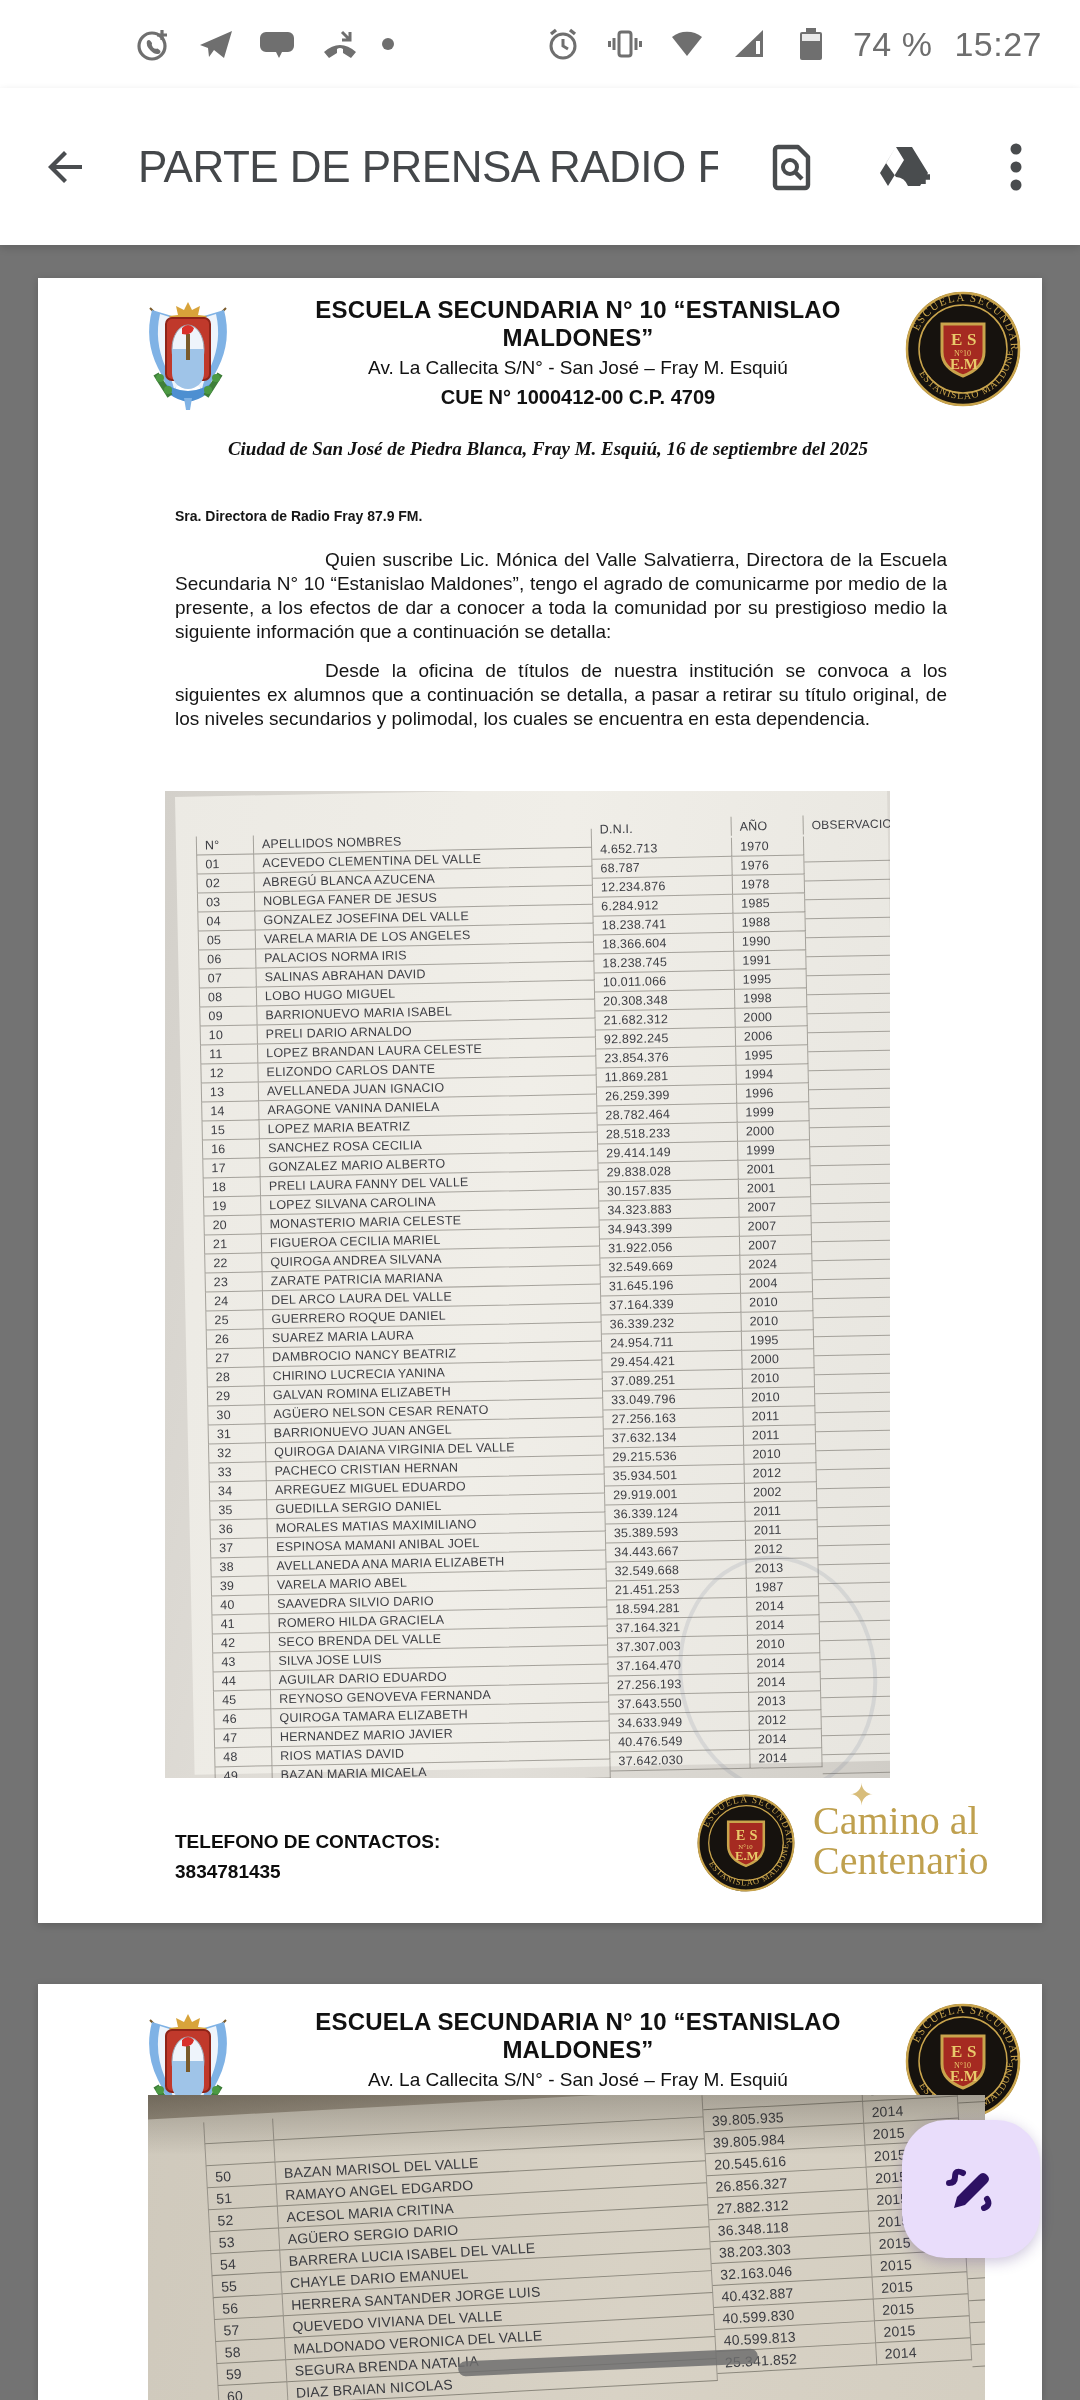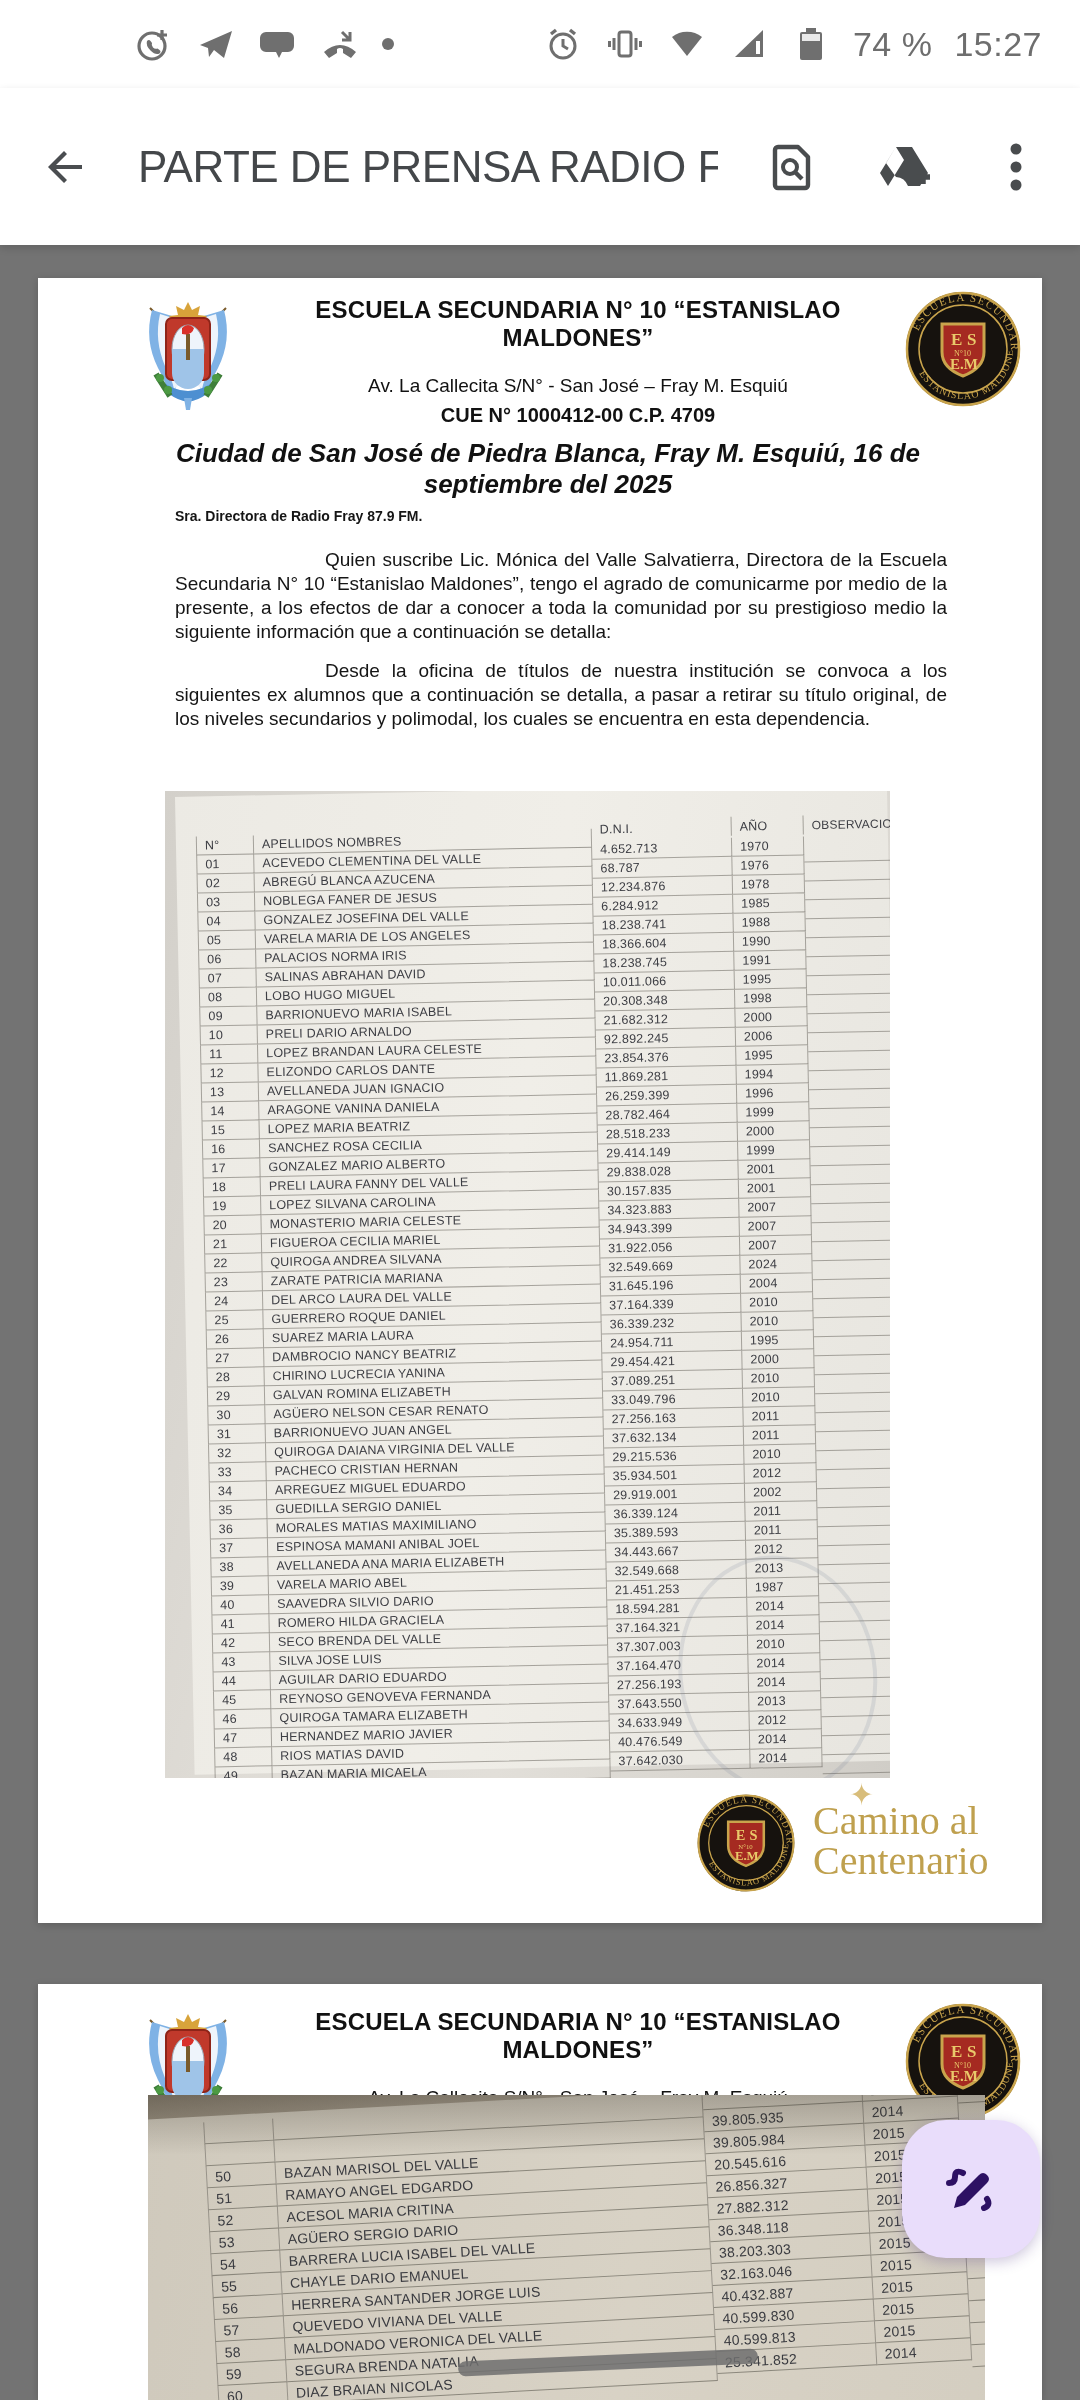--- a/index.html
+++ b/index.html
@@ -30,27 +30,27 @@
   .content{position:absolute;left:0;top:245px;width:1080px;height:2155px;background:#737373;}
   .page-card{position:absolute;left:38px;width:1004px;background:#ffffff;box-shadow:0 2px 8px rgba(0,0,0,.18);}
   .page1{top:33px;height:1645px;}
   .page2{top:1739px;height:416px;}
 
   
   .doc-header{position:absolute;left:0;top:0;width:100%;height:150px;}
   .crest{position:absolute;left:92px;top:16px;width:116px;height:120px;}
   .hdr-text{position:absolute;left:200px;top:18px;width:680px;text-align:center;color:#111;}
   .hdr-school{font-size:24px;font-weight:bold;letter-spacing:.2px;}
-  .hdr-address{font-size:19px;margin-top:23px;}
+  .hdr-address{font-size:19px;margin-top:5px;}
   .hdr-cue{font-size:20px;font-weight:bold;margin-top:7px;}
   .emblem{position:absolute;width:118px;height:118px;}
   .emblem-p{right:20px;top:12px;}
 
   .date-line{position:absolute;left:80px;top:160px;width:860px;text-align:center;
-             font-size:26px;font-weight:bold;font-style:italic;color:#111;}
+             font-size:19px;font-weight:bold;font-style:italic;color:#111;font-family:Liberation Serif, serif;}
   .letter{position:absolute;left:137px;top:230px;width:772px;color:#151515;}
   .recip{font-size:14px;font-weight:bold;margin:0 0 24px 0;}
   .salut{font-size:19px;font-weight:bold;margin:0 0 14px 0;letter-spacing:.5px;}
   .para{font-size:19px;line-height:24px;text-align:justify;text-indent:150px;margin:0 0 15px 0;}
 
   
   .photo1{position:absolute;left:127px;top:513px;width:725px;height:987px;overflow:hidden;
           background:linear-gradient(105deg,#d3d0ca 0%,#dedbd5 30%,#e2dfd9 60%,#d0cdc7 100%);}
   .sheet1{position:absolute;left:10px;top:6px;width:712px;height:978px;
           background:linear-gradient(100deg,#eceae4 0%,#f0eee8 45%,#e7e5df 100%);
@@ -622,20 +622,24 @@
                   <div class="t-cell c-year">2014</div>
                   <div class="t-cell c-obs"></div>
                 </div>
               </div>
           </div>
           <div class="stamp"></div>
         </div>
       </div>
 
       <div class="p1-footer">
+        <div class="phone-block">
+          <div>TELEFONO DE CONTACTOS:</div>
+          <div>3834781435</div>
+        </div>
         <div class="emblem emblem-f">
           <svg viewBox="0 0 118 118">
             <circle cx="59" cy="59" r="57" fill="#16120e"></circle>
             <circle cx="59" cy="59" r="56" fill="none" stroke="#c9a44c" stroke-width="2.5"></circle>
             <circle cx="59" cy="59" r="44" fill="none" stroke="#c9a44c" stroke-width="1.5"></circle>
             <defs>
               <path id="arcT2" d="M59 59 m-48 0 a48 48 0 0 1 96 0" fill="none"></path>
               <path id="arcB2" d="M59 59 m-50 0 a50 50 0 0 0 100 0" fill="none"></path>
             </defs>
             <text font-size="11" fill="#c9a44c" font-family="Liberation Serif,serif" letter-spacing="1.5"><textPath href="#arcT2" startOffset="12%">ESCUELA SECUNDARIA</textPath></text>

